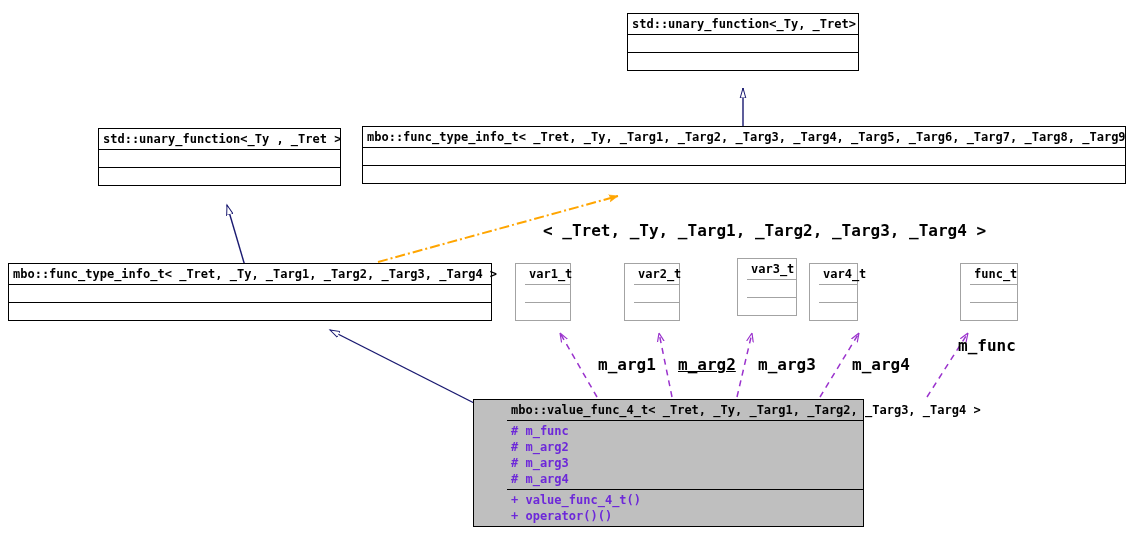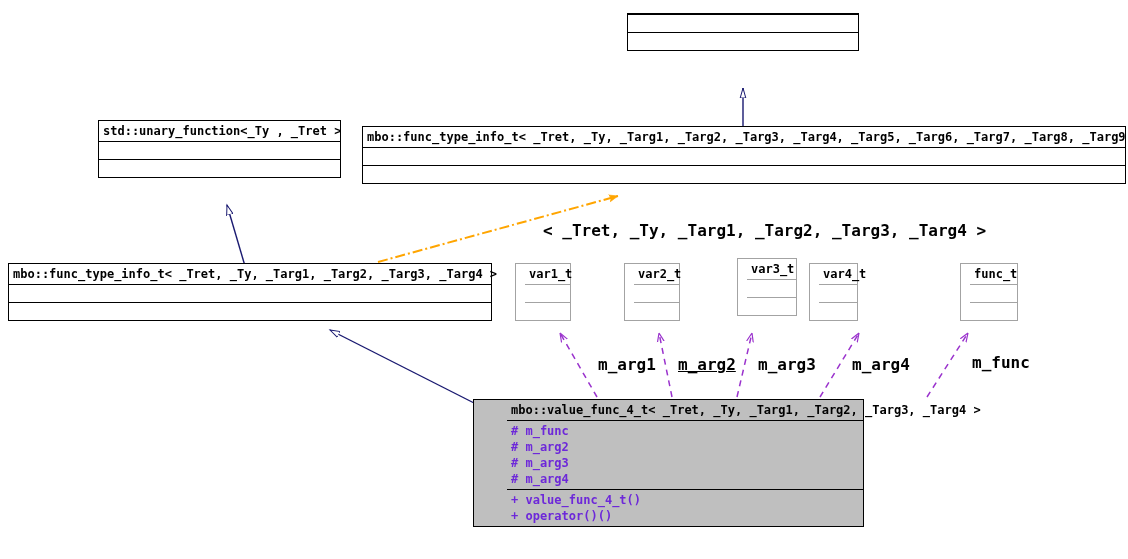--- a/index.html
+++ b/index.html
@@ -111,27 +111,28 @@
     <line x1="672" y1="397" x2="659" y2="333" stroke="#9a32cd" stroke-width="1.5" stroke-dasharray="6,5" marker-end="url(#purpleOpen)"></line>
 
     <line x1="737" y1="397" x2="752" y2="333" stroke="#9a32cd" stroke-width="1.5" stroke-dasharray="6,5" marker-end="url(#purpleOpen)"></line>
 
     <line x1="820" y1="397" x2="859" y2="333" stroke="#9a32cd" stroke-width="1.5" stroke-dasharray="6,5" marker-end="url(#purpleOpen)"></line>
 
     <line x1="927" y1="397" x2="968" y2="333" stroke="#9a32cd" stroke-width="1.5" stroke-dasharray="6,5" marker-end="url(#purpleOpen)"></line>
   </svg>
 
   <div class="node" style="left:627px; top:13px; width:232px;">
-    <div class="sep"></div>
-    <div class="compartment empty" style="height:17px;"></div>
-    <div class="sep"></div>
-    <div class="compartment empty" style="height:17px;"></div>
-  </div>
-
-  <div class="node" style="left:98px; top:120px; width:243px;">
+    <div class="title">std::unary_function&lt;_Ty, _Tret&gt;</div>
+    <div class="sep"></div>
+    <div class="compartment empty" style="height:17px;"></div>
+    <div class="sep"></div>
+    <div class="compartment empty" style="height:17px;"></div>
+  </div>
+
+  <div class="node" style="left:98px; top:128px; width:243px;">
     <div class="title">std::unary_function&lt;_Ty , _Tret &gt;</div>
     <div class="sep"></div>
     <div class="compartment empty" style="height:17px;"></div>
     <div class="sep"></div>
     <div class="compartment empty" style="height:17px;"></div>
   </div>
 
   <div class="node" style="left:362px; top:126px; width:764px;">
     <div class="title">mbo::func_type_info_t&lt; _Tret, _Ty, _Targ1, _Targ2, _Targ3, _Targ4, _Targ5, _Targ6, _Targ7, _Targ8, _Targ9 &gt;</div>
     <div class="sep"></div>
@@ -207,15 +208,15 @@
   <div class="edge-label" style="left:543px; top:221px;">&lt; _Tret, _Ty, _Targ1, _Targ2, _Targ3, _Targ4 &gt;</div>
 
   <div class="edge-label" style="left:598px; top:355px;">m_arg1</div>
 
   <div class="edge-label" style="left:678px; top:355px;text-decoration:underline;">m_arg2</div>
 
   <div class="edge-label" style="left:758px; top:355px;">m_arg3</div>
 
   <div class="edge-label" style="left:852px; top:355px;">m_arg4</div>
 
-  <div class="edge-label" style="left:958px; top:353px;margin-left:14px;">m_func</div>
+  <div class="edge-label" style="left:958px; top:336px;">m_func</div>
 
 </div>
 
 </body></html>

